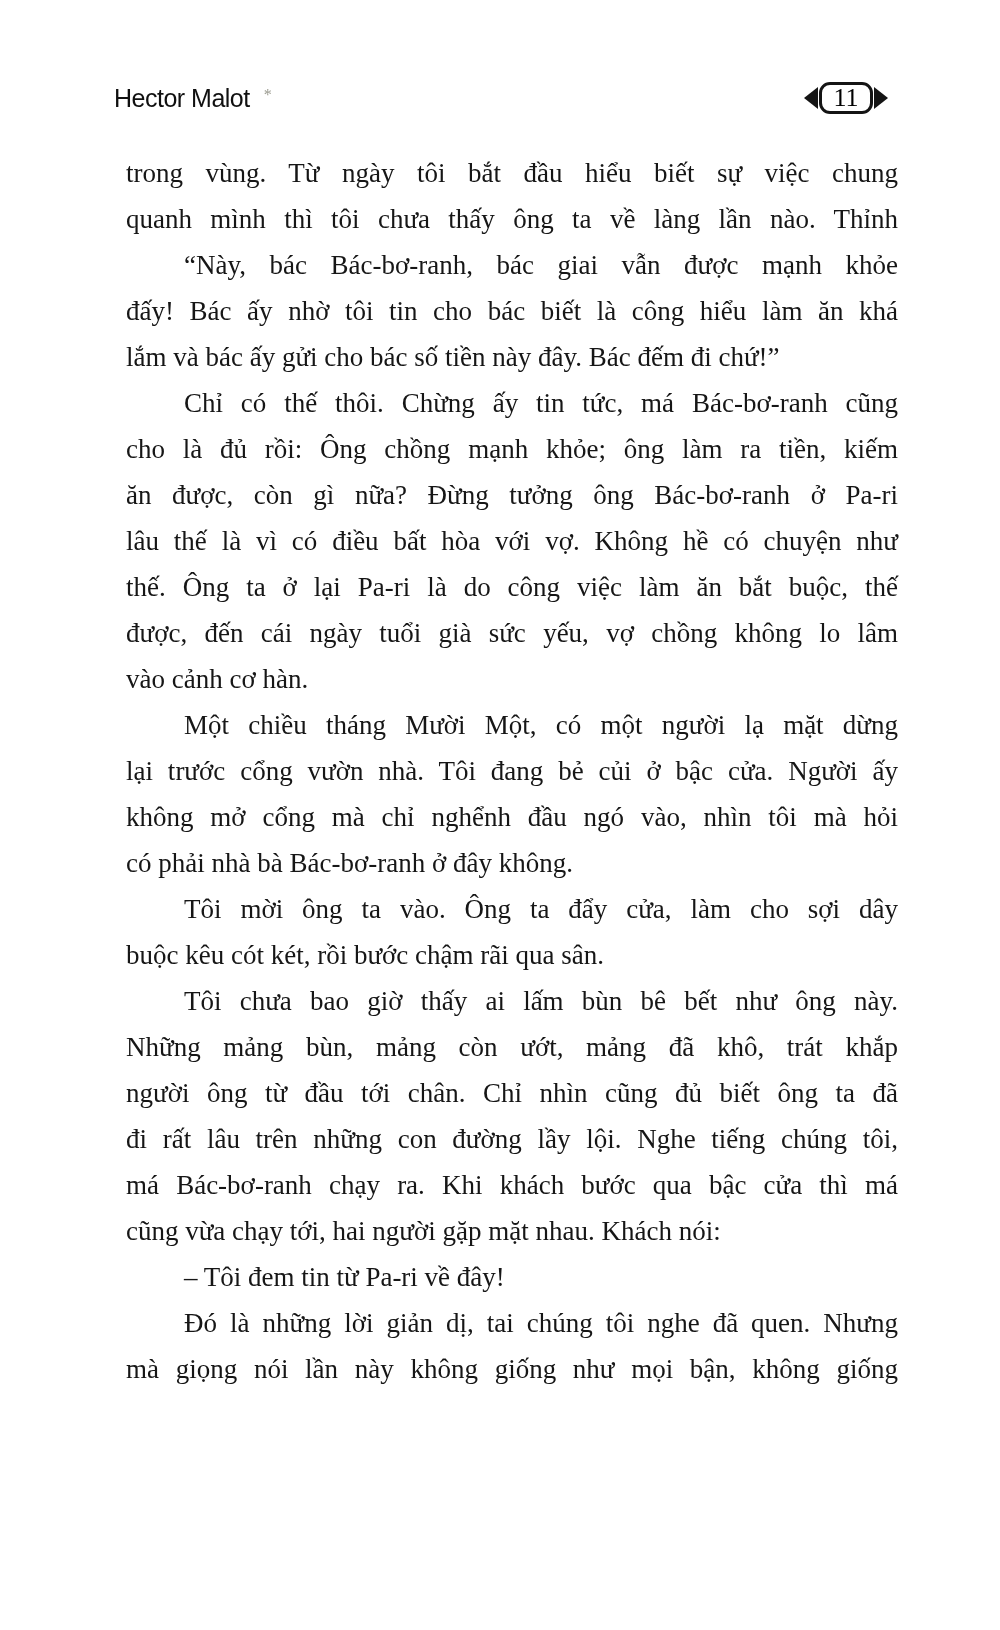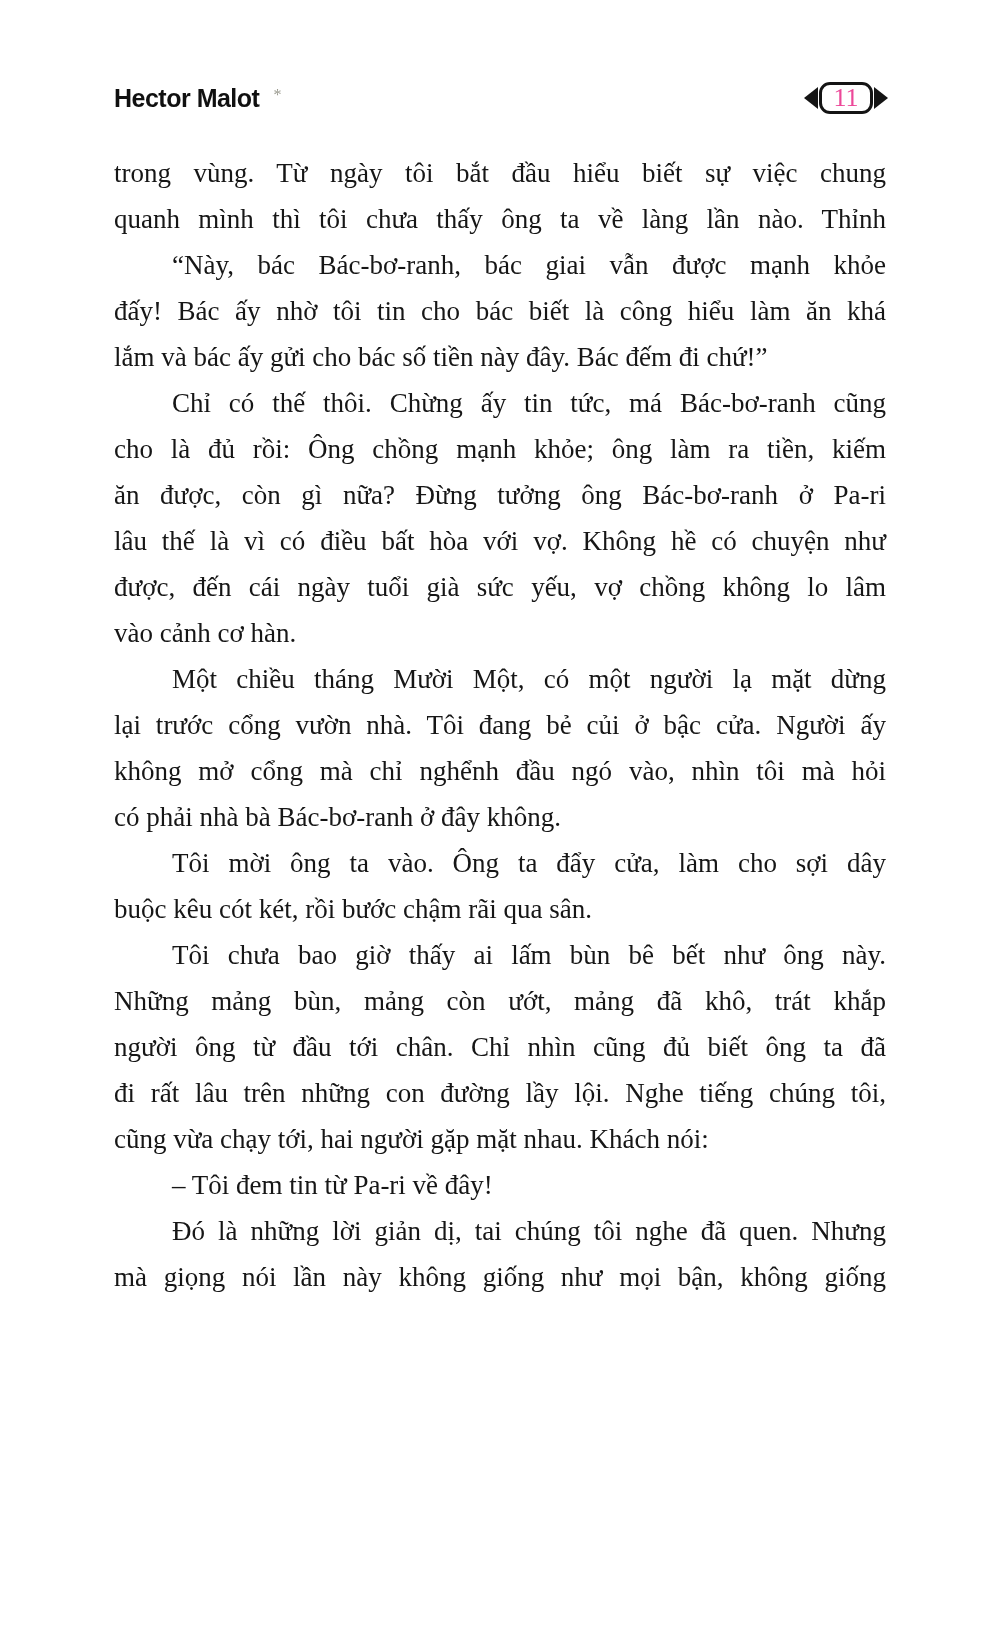--- a/index.html
+++ b/index.html
@@ -19,21 +19,21 @@
   .header {
     position: absolute;
     top: 74px; left: 114px; right: 112px;
     height: 48px;
     display: flex;
     justify-content: space-between;
     align-items: center;
   }
   .author {
     font-family: "Liberation Sans", sans-serif;
-    font-weight: bold;
+    font-weight: normal;
     font-size: 25px;
     letter-spacing: -0.5px;
     color: #101010;
     margin-top: 15px;
   }
   .smudge {
     color: #9a9a8f;
     font-size: 16px;
     margin-left: 14px;
     vertical-align: super;
@@ -53,28 +53,28 @@
   .badge {
     box-sizing: border-box;
     min-width: 54px; height: 32px;
     border: 3px solid #141414;
     border-radius: 11px;
     display: flex;
     align-items: center;
     justify-content: center;
     font-family: "Liberation Serif", serif;
     font-size: 26px;
-    color: #ec4899;
+    color: #000000;
     padding: 0 6px;
   }
   
   .bodytext {
     position: absolute;
     top: 150px;
-    left: 114px;
+    left: 126px;
     width: 772px;
     font-size: 27px;
     line-height: 46px;
     color: #161616;
   }
   .line {
     text-align: left;
     min-height: 46px;
   }
   .line.just {
@@ -107,31 +107,33 @@
   <div class="bodytext">
       <div class="line just">trong vùng. Từ ngày tôi bắt đầu hiểu biết sự việc chung</div>
       <div class="line just">quanh mình thì tôi chưa thấy ông ta về làng lần nào. Thỉnh</div>
       <div class="line just indent">“Này, bác Bác-bơ-ranh, bác giai vẫn được mạnh khỏe</div>
       <div class="line just">đấy! Bác ấy nhờ tôi tin cho bác biết là công hiểu làm ăn khá</div>
       <div class="line">lắm và bác ấy gửi cho bác số tiền này đây. Bác đếm đi chứ!”</div>
       <div class="line just indent">Chỉ có thế thôi. Chừng ấy tin tức, má Bác-bơ-ranh cũng</div>
       <div class="line just">cho là đủ rồi: Ông chồng mạnh khỏe; ông làm ra tiền, kiếm</div>
       <div class="line just">ăn được, còn gì nữa? Đừng tưởng ông Bác-bơ-ranh ở Pa-ri</div>
       <div class="line just">lâu thế là vì có điều bất hòa với vợ. Không hề có chuyện như</div>
+      <div class="line just">thế. Ông ta ở lại Pa-ri là do công việc làm ăn bắt buộc, thế</div>
       <div class="line just">được, đến cái ngày tuổi già sức yếu, vợ chồng không lo lâm</div>
       <div class="line">vào cảnh cơ hàn.</div>
       <div class="line just indent">Một chiều tháng Mười Một, có một người lạ mặt dừng</div>
       <div class="line just">lại trước cổng vườn nhà. Tôi đang bẻ củi ở bậc cửa. Người ấy</div>
       <div class="line just">không mở cổng mà chỉ nghểnh đầu ngó vào, nhìn tôi mà hỏi</div>
       <div class="line">có phải nhà bà Bác-bơ-ranh ở đây không.</div>
       <div class="line just indent">Tôi mời ông ta vào. Ông ta đẩy cửa, làm cho sợi dây</div>
       <div class="line">buộc kêu cót két, rồi bước chậm rãi qua sân.</div>
       <div class="line just indent">Tôi chưa bao giờ thấy ai lấm bùn bê bết như ông này.</div>
       <div class="line just">Những mảng bùn, mảng còn ướt, mảng đã khô, trát khắp</div>
       <div class="line just">người ông từ đầu tới chân. Chỉ nhìn cũng đủ biết ông ta đã</div>
       <div class="line just">đi rất lâu trên những con đường lầy lội. Nghe tiếng chúng tôi,</div>
+      <div class="line just">má Bác-bơ-ranh chạy ra. Khi khách bước qua bậc cửa thì má</div>
       <div class="line">cũng vừa chạy tới, hai người gặp mặt nhau. Khách nói:</div>
       <div class="line indent">– Tôi đem tin từ Pa-ri về đây!</div>
       <div class="line just indent">Đó là những lời giản dị, tai chúng tôi nghe đã quen. Nhưng</div>
       <div class="line just">mà giọng nói lần này không giống như mọi bận, không giống</div>
     </div>
 
 </div>
 
 </body></html>

